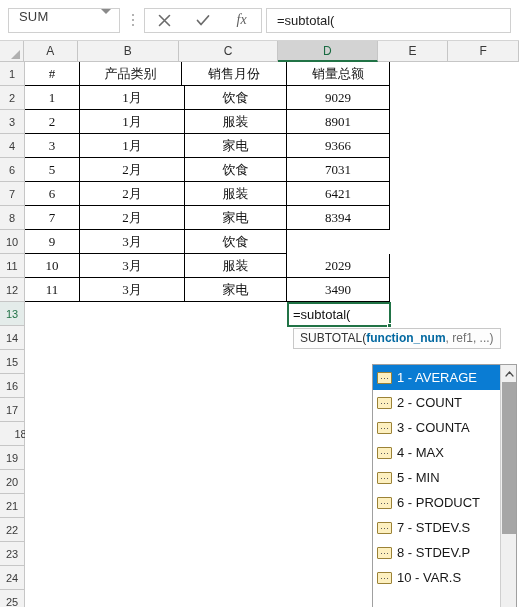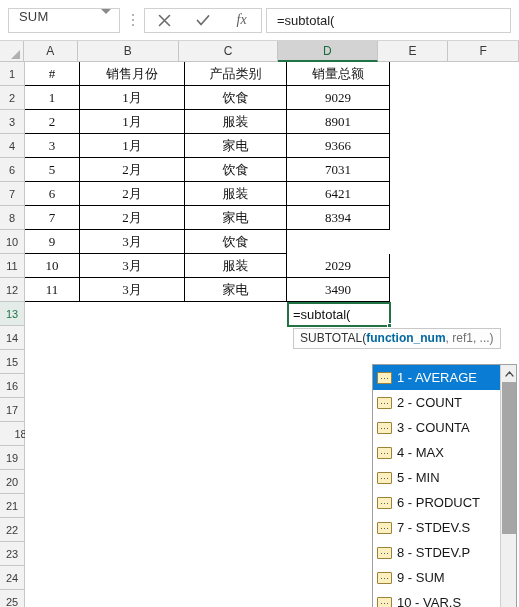--- a/index.html
+++ b/index.html
@@ -329,25 +329,25 @@
         <div class="rowhdr" style="height: 24px;">
           <span>25</span>
         </div>
       </div>
 
     <div class="cells" id="cellgrid">
         <div class="row" style="height: 24px;">
           <div class="cell" style="width: 55px; height: 24px;">
             <span>#</span>
           </div>
+          <div class="cell" style="width: 102px; height: 24px;">
+            <span>产品类别</span>
+          </div>
           <div class="cell" style="width: 105px; height: 24px;">
             <span>销售月份</span>
-          </div>
-          <div class="cell" style="width: 102px; height: 24px;">
-            <span>产品类别</span>
           </div>
           <div class="cell" style="width: 103px; height: 24px;">
             <span>销量总额</span>
           </div>
           <div class="cell blank" style="width: 73px; height: 24px;"></div>
           <div class="cell blank" style="width: 73px; height: 24px;"></div>
         </div>
         <div class="row" style="height: 24px;">
           <div class="cell" style="width: 55px; height: 24px;">
             <span>1</span>
@@ -630,24 +630,20 @@
             <span class="ac-ico"></span>
             <span>6 - PRODUCT</span>
           </div>
           <div class="ac-item">
             <span class="ac-ico"></span>
             <span>7 - STDEV.S</span>
           </div>
           <div class="ac-item">
             <span class="ac-ico"></span>
             <span>8 - STDEV.P</span>
-          </div>
-          <div class="ac-item">
-            <span class="ac-ico"></span>
-            <span>9 - SUM</span>
           </div>
           <div class="ac-item">
             <span class="ac-ico"></span>
             <span>10 - VAR.S</span>
           </div>
         </div>
       <div class="ac-scroll">
         <div class="ac-arrow">
           <svg width="9" height="6" viewBox="0 0 9 6">
               <path d="M1 5 L4.5 1 L8 5" stroke="#4a4a4a" stroke-width="1.2" fill="none" stroke-linecap="round"></path>

